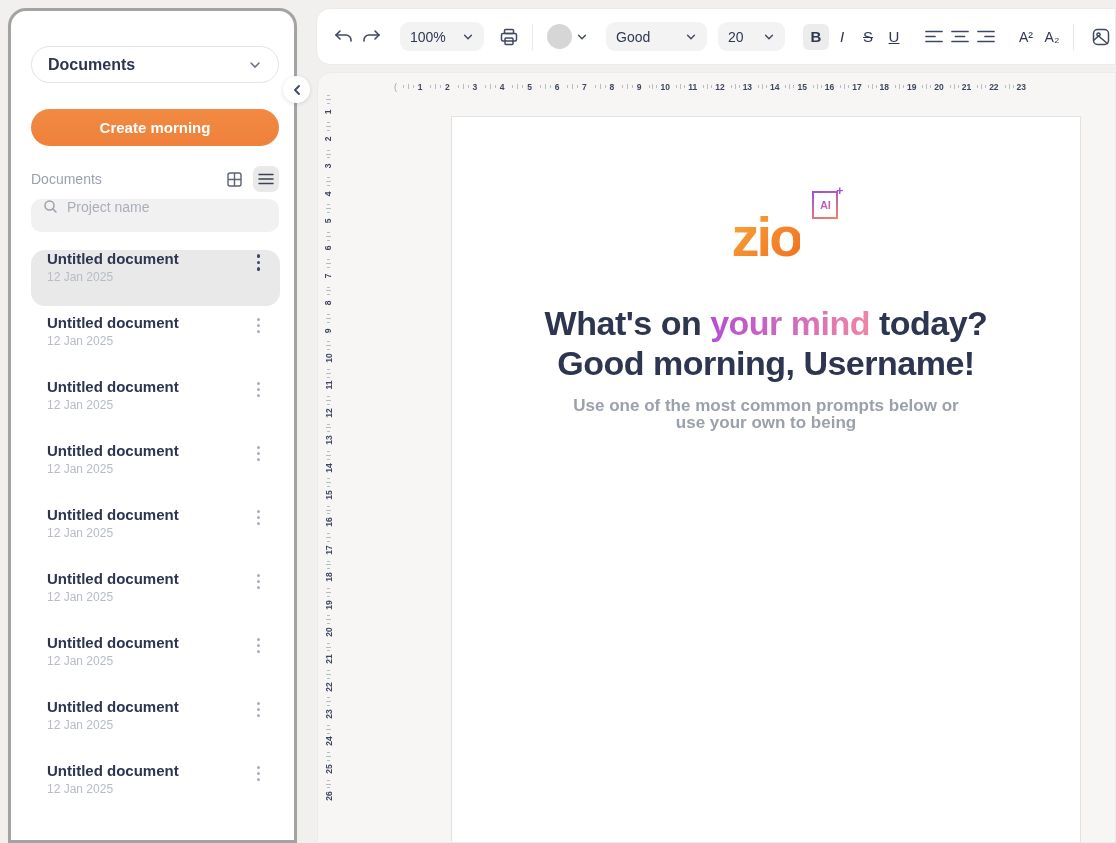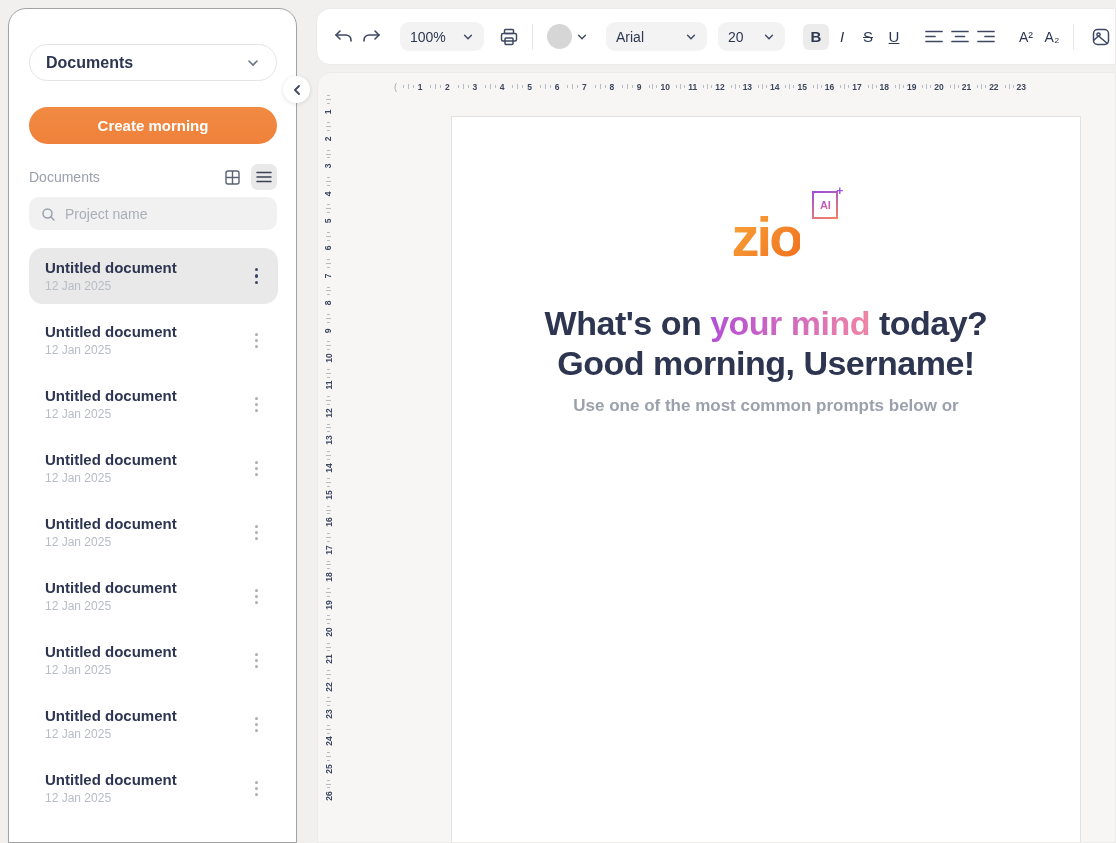--- a/index.html
+++ b/index.html
@@ -1,42 +1,42 @@
 <!DOCTYPE html>
 <html style="--app-background: #f1f0ee; --panel-background: #ffffff; --canvas-background: #f7f6f4; --accent-orange: #ef813b; --logo-gradient-start: #f9a93c; --logo-gradient-end: #ef6d1d; --highlight-gradient-start: #b44fd6; --highlight-gradient-end: #ef85a5; --heading-text: #2d3550; --muted-text: #9aa1ac; --selected-item-background: #e9e9e9;"><head>
 <meta charset="utf-8">
 <style>
   * { margin:0; padding:0; box-sizing:border-box; }
   html,body { width:1116px; height:843px; overflow:hidden;
     font-family:"Liberation Sans", sans-serif; background:var(--app-background,#f1f0ee); }
 
   
   .sidebar { position:absolute; left:8px; top:8px; width:289px; height:835px;
-    background:var(--panel-background,#fff); border:1px solid #a3a3a3; border-radius:18px 18px 0 0;
+    background:var(--panel-background,#fff); border:3px solid #a3a3a3; border-radius:18px 18px 0 0;
     box-shadow:0 1px 3px rgba(0,0,0,.03); }
   .collection-select { position:absolute; left:20px; top:35px; width:248px; height:37px;
     border:1px solid #e3e4e6; border-radius:19px; background:#fff; display:flex; align-items:center;
     padding:0 16px; cursor:pointer; }
   .collection-select .lbl { font-size:16px; font-weight:700; color:var(--heading-text); flex:1; }
   .create-btn { position:absolute; left:20px; top:98px; width:248px; height:37px; border:none;
     border-radius:19px; background:linear-gradient(180deg,#f18a42,var(--accent-orange)); color:#fff;
     font-size:15px; font-weight:700; font-family:inherit; cursor:pointer; }
   .section-row { position:absolute; left:20px; top:155px; width:248px; height:26px;
     display:flex; align-items:center; }
   .section-row .lbl { font-size:14px; color:var(--muted-text); flex:1; }
   .view-btn { width:26px; height:26px; border-radius:7px; display:flex; align-items:center;
     justify-content:center; color:#5b6474; cursor:pointer; margin-left:6px; }
   .view-btn.active { background:#e9e9e9; }
   .search-box { position:absolute; left:20px; top:188px; width:248px; height:33px;
-    background:#f1f1f2; border-radius:10px; display:flex; align-items:flex-end; padding:8px 12px; }
+    background:#f1f1f2; border-radius:10px; display:flex; align-items:flex-start; padding:0 12px; }
   .search-box input { border:none; outline:none; background:transparent; font-family:inherit;
     font-size:14px; color:#3b4254; margin-left:9px; width:190px; }
   .search-box input::placeholder { color:#a9aeb8; }
   .doc-list { position:absolute; left:20px; top:239px; width:249px; }
-  .doc-item { height:56px; border-radius:14px; margin-bottom:8px; display:flex; align-items:center;
+  .doc-item { height:56px; border-radius:14px; margin-bottom:8px; display:flex; 
     padding:0 14px 0 16px; cursor:pointer; }
   .doc-item.selected { background:var(--selected-item-background); }
   .doc-text { flex:1; }
   .doc-title { font-size:15px; font-weight:700; color:var(--heading-text); }
   .doc-date { font-size:12px; color:#b7bcc5; margin-top:3px; }
   .kebab { display:flex; flex-direction:column; gap:3px; padding:4px 6px; cursor:pointer; }
   .kebab i { width:3px; height:3px; border-radius:50%; background:#a8adb6; }
   .doc-item.selected .kebab i { background:#3b4766; width:3.5px; height:3.5px; }
   .collapse-btn { position:absolute; left:283px; top:76px; width:27px; height:27px; border:none;
     border-radius:50%; background:#fff; box-shadow:0 1px 4px rgba(0,0,0,.12); color:#3d4760;
@@ -290,21 +290,21 @@
   <span class="tb-icon-btn" style="margin-right:0;">
     <span style="width:25px;height:25px;border-radius:50%;background:#d6d6d6;display:block;"></span>
   </span>
   <span style="margin:0 18px 0 4px;">
     <svg width="12" height="12" viewBox="0 0 14 14" fill="none" stroke="#3e4862" stroke-width="1.6" stroke-linecap="round">
         <path d="M3 5l4 4 4-4"></path>
       </svg>
   </span>
 
   <div class="pill" style="width:101px;justify-content:space-between;margin-right:11px;">
-    <span class="val">Arial</span>
+    <span class="val">Good</span>
     <svg width="12" height="12" viewBox="0 0 14 14" fill="none" stroke="#3e4862" stroke-width="1.6" stroke-linecap="round">
         <path d="M3 5l4 4 4-4"></path>
       </svg>
   </div>
   <div class="pill" style="width:67px;justify-content:space-between;margin-right:18px;">
     <span class="val">20</span>
     <svg width="12" height="12" viewBox="0 0 14 14" fill="none" stroke="#3e4862" stroke-width="1.6" stroke-linecap="round">
         <path d="M3 5l4 4 4-4"></path>
       </svg>
   </div>
@@ -665,15 +665,16 @@
         <span class="txt">AI</span>
         <span class="spark">+</span>
       </span>
     </div>
     <div class="greeting">
       <div><span>What's on </span><span class="hl">your mind</span><span> today?</span></div>
       <div>Good morning, Username!</div>
     </div>
     <div class="subtitle">
       <div>Use one of the most common prompts below or</div>
+      <div>use your own to being</div>
     </div>
   </div>
 </div>
 
 </body></html>

